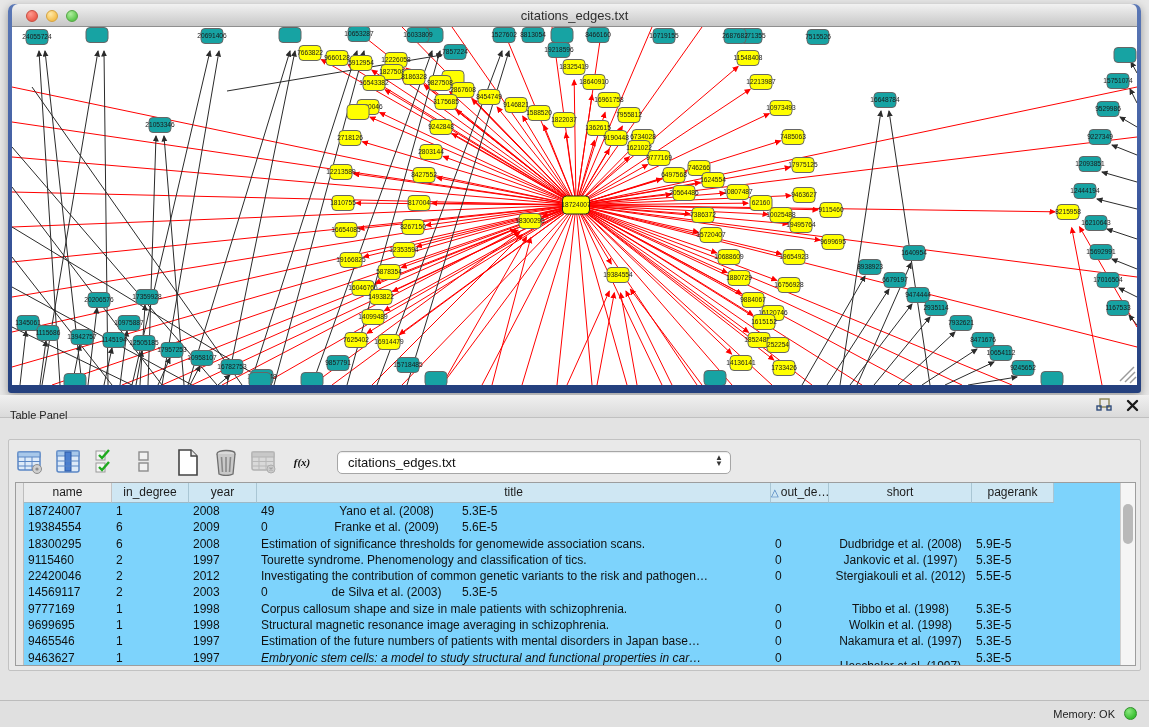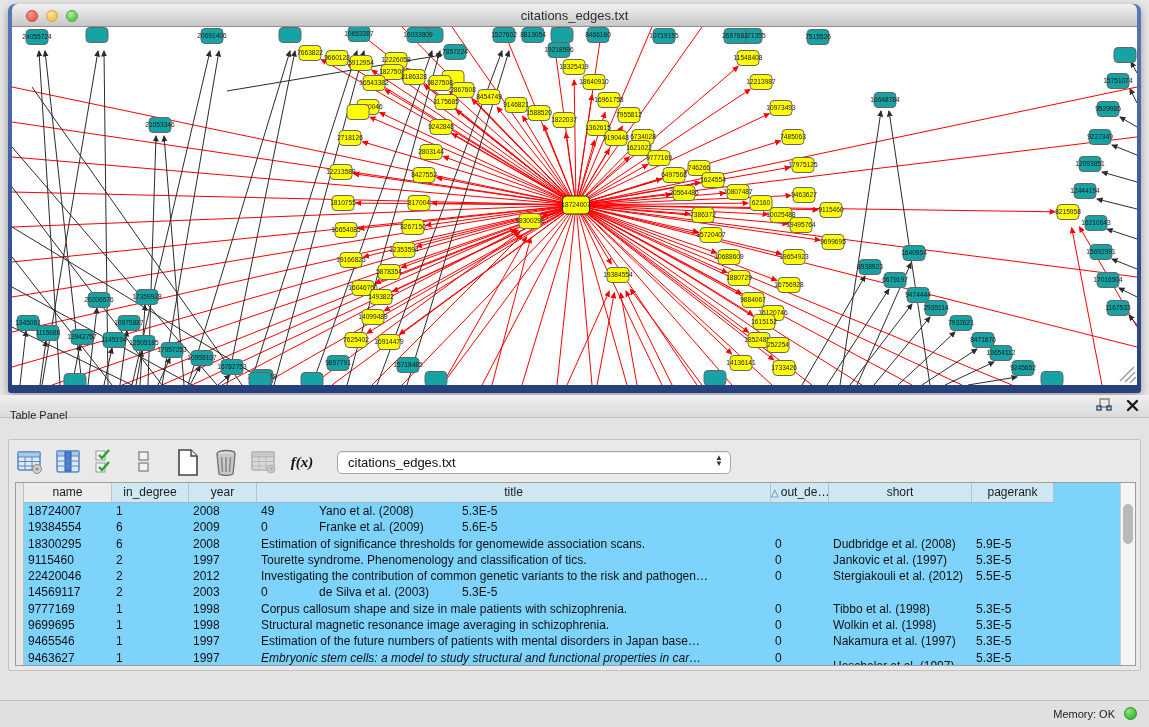--- a/index.html
+++ b/index.html
@@ -44,21 +44,21 @@
     border-bottom:1px solid #c0c0c0; position:relative;
   }
   .panel-title { position:absolute; left:10px; top:14px; font-size:11px; color:#222; }
   .panel-icons { position:absolute; right:10px; top:3px; display:flex; gap:14px; align-items:center; }
   .panel-content {
     position:absolute; left:8px; top:44px; width:1133px; height:232px;
     background:#e9e9e9; border:1px solid #c2c2c2; border-radius:2px;
   }
   .toolbar { position:absolute; left:6px; top:4px; height:36px; display:flex; align-items:center; gap:8px; }
   .tbtn { width:30px; height:30px; display:flex; align-items:center; justify-content:center; }
-  .fx-label { font-size:15px; font-style:italic; font-weight:bold; color:#111; font-family:"Liberation Serif",serif; }
+  .fx-label { font-size:11px; font-style:italic; font-weight:bold; color:#111; font-family:"Liberation Serif",serif; }
   .selector {
     margin-left:12px; width:394px; height:23px; background:#fff;
     border:1px solid #a6a6a6; border-radius:5px; position:relative;
     font-size:13px; color:#111; line-height:21px; padding-left:10px;
     box-shadow:inset 0 1px 1px rgba(0,0,0,.08);
   }
   .selector .updown { position:absolute; right:7px; top:1px; font-size:8px; color:#333; line-height:10px; text-align:center; }
   .selector .updown div { height:10px; }
 
   
@@ -74,21 +74,21 @@
     overflow:hidden; white-space:nowrap; flex:none;
   }
   .th.gray { background:#ececec; border-right:1px solid #c4c4c4; }
   .th .sort { color:#3a74b8; font-size:10px; margin-right:2px; }
   .tbody { position:absolute; left:8px; right:15px; top:20px; bottom:0; overflow:hidden; }
   .trow { display:flex; height:16.3px; }
   .tcell {
     font-size:12px; color:#111; line-height:16px; padding:0 4px;
     overflow:hidden; white-space:nowrap; flex:none;
   }
-  .tcell.center { text-align:left; }
+  .tcell.center { text-align:center; }
   .vscroll {
     position:absolute; right:0; top:0; bottom:0; width:15px;
     background:#f5f5f5; border-left:1px solid #cfcfcf;
   }
   .vthumb { position:absolute; left:2px; top:21px; width:10px; height:40px; background:#b9b9b9; border-radius:6px; }
 
   
   .tabs {
     position:absolute; left:0; top:279px; width:100%; display:flex; justify-content:center;
   }

